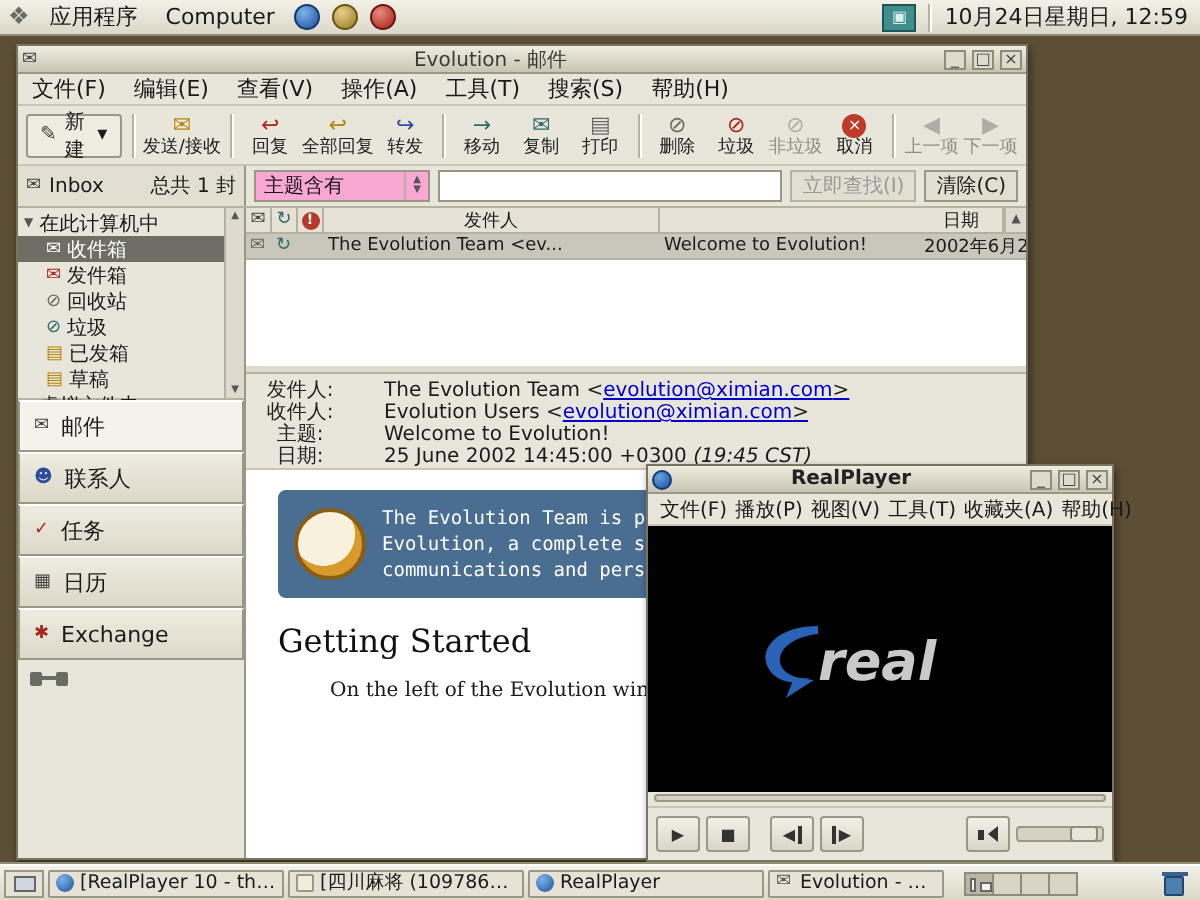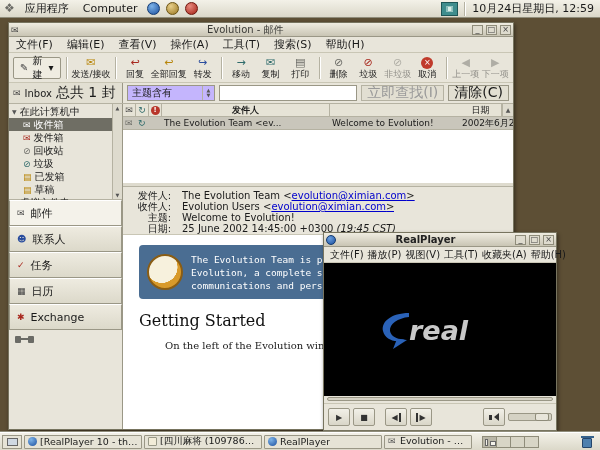--- a/index.html
+++ b/index.html
@@ -35,26 +35,26 @@
   .tool { display:flex; flex-direction:column; align-items:center; justify-content:center; width:34px; font-size:9px; line-height:10px; white-space:nowrap; color:#222; }
   .tool.wide { width:44px; }
   .tool .tico { font-size:11px; line-height:12px; height:12px; }
   .tool.dis { opacity:.45; }
   .tsep { width:1px; height:22px; background:#b5b2a2; margin:0 3px; box-shadow:1px 0 0 #fff; }
   .c-gold{color:#b8860b}.c-red{color:#a8281e}.c-blue{color:#2a4d9e}.c-teal{color:#2e6b6b}.c-gray{color:#6b6b66}.c-drk{color:#444}
   .cancel-ic { width:12px; height:12px; border-radius:50%; background:#c03a2b; color:#fff; font-size:8px; line-height:12px; text-align:center; }
 
   .searchrow { height:21px; display:flex; border-bottom:1px solid #b5b2a2; }
   .fhdr { width:114px; border-right:1px solid #9a9786; background:#e2dfd2; display:flex; align-items:center; padding:0 4px; gap:4px; font-size:10px; }
-  .fhdr .cnt { flex:1; font-size:14px; white-space:nowrap; }
+  .fhdr .cnt { flex:1; text-align:right; font-size:10px; white-space:nowrap; }
   .srch { flex:1; display:flex; align-items:center; gap:4px; padding:1px 4px; }
-  .combo { width:88px; height:16px; border:1px solid #9a9786; background:#c4b5fd; display:flex; align-items:center; font-size:10px; padding-left:4px; }
+  .combo { width:88px; height:16px; border:1px solid #9a9786; background:#f9a8d4; display:flex; align-items:center; font-size:10px; padding-left:4px; }
   .combo .spin { margin-left:auto; width:12px; height:14px; border-left:1px solid #b5b2a2; display:flex; flex-direction:column; align-items:center; justify-content:center; font-size:5px; color:#555; line-height:5px; }
   .sinput { flex:1; height:16px; border:1px solid #9a9786; background:#fff; font-size:10px; padding:0 2px; font-family:inherit; }
-  .sbtn { height:16px; border:1px solid #9a9786; background:#e2dfd2; font-size:14px; padding:0 5px; white-space:nowrap; display:flex; align-items:center; }
+  .sbtn { height:16px; border:1px solid #9a9786; background:#e2dfd2; font-size:10px; padding:0 5px; white-space:nowrap; display:flex; align-items:center; }
   .sbtn.dis { color:#999; border-color:#b5b2a2; }
 
   .evmain { flex:1; display:flex; min-height:0; }
   .sidebar { width:114px; border-right:1px solid #9a9786; display:flex; flex-direction:column; background:#e8e5da; }
   .tree { height:96px; display:flex; border-bottom:1px solid #b5b2a2; }
   .treein { flex:1; padding-top:1px; }
   .titem { display:flex; align-items:center; gap:3px; height:13px; padding-left:14px; font-size:10px; white-space:nowrap; }
   .titem.group { padding-left:3px; }
   .titem.sel { background:#6f6e64; color:#fff; }
   .exp { font-size:6px; color:#555; }
@@ -64,30 +64,30 @@
   .swbtn { height:26px; border:1px solid #9a9786; border-top-color:#fff; background:linear-gradient(#eeebe0,#dcd9ca); display:flex; align-items:center; gap:6px; padding:0 7px; font-size:11px; }
   .swbtn.active { background:#f4f2ea; }
   .plugrow { height:18px; display:flex; align-items:center; padding-left:6px; }
   .plug { display:flex; align-items:center; }
   .plug i { display:block; width:6px; height:7px; background:#6b6b66; border-radius:1px; }
   .plug b { display:block; width:7px; height:2px; background:#6b6b66; }
 
   .content { flex:1; display:flex; flex-direction:column; min-width:0; }
   .lhead { height:13px; display:flex; background:#e6e3d6; border-bottom:1px solid #b5b2a2; font-size:9px; }
   .lhead .hc { border-right:1px solid #b5b2a2; display:flex; align-items:center; justify-content:center; }
-  .hic { width:13px; } .hsender { width:168px;font-weight:bold; } .hsubject { width:130px;margin-top:31px; } .hdate { flex:1; }
+  .hic { width:13px; } .hsender { width:168px; } .hsubject { width:130px;margin-top:31px; } .hdate { flex:1; }
   .hsb { width:11px; background:#dedbce; border-left:1px solid #b5b2a2; text-align:center; font-size:6px; color:#555; line-height:12px; }
   .imp { width:9px; height:9px; border-radius:50%; background:#b8362a; color:#fff; font-size:7px; line-height:9px; text-align:center; font-weight:bold; }
   .rows { height:66px; background:#fff; }
   .lrow { height:13px; display:flex; align-items:center; background:#c9c6bb; border-bottom:1px solid #b5b2a2; font-size:9px; }
   .lrow .rc { padding:0 2px; white-space:nowrap; overflow:hidden; }
   .splitter { height:4px; background:#dedbce; border-bottom:1px solid #b5b2a2; }
   .phead { height:48px; padding:3px 0 0 6px; font-size:10px; line-height:11px; border-bottom:1px solid #c9c6b5; }
   .prow { display:flex; }
-  .plabel { width:42px; text-align:right; margin-right:11px; color:#222; }
+  .plabel { width:42px; text-align:center; margin-right:21px; color:#222; }
   .pval { white-space:nowrap; overflow:hidden; }
   .maillink { color:#0000cc; text-decoration:underline; }
   .ang::before { content:"<"; color:#222; text-decoration:none; display:inline-block; }
   .ang::after { content:">"; color:#222; }
   .em { font-style:italic;text-align:right; }
   .pbody { flex:1; background:#fff; padding:10px 0 0 16px; overflow:hidden; }
   .banner { width:338px; height:54px; background:#4a6d92; border-radius:4px; display:flex; align-items:center; gap:8px; padding:0 8px; }
   .blogo { width:36px; height:36px; border-radius:50%; background:radial-gradient(circle at 40% 35%, #f7f1dd 55%, #d89a2b 56%); border:2px solid #8a5d14; flex:none; }
   .btxt { color:#fff; font-family:"DejaVu Sans Mono","Liberation Mono",monospace; font-size:9.5px; line-height:13px; white-space:nowrap; }
   .gstart { font-family:"DejaVu Serif","Liberation Serif",serif; font-size:16px; margin-top:12px; color:#111; }

